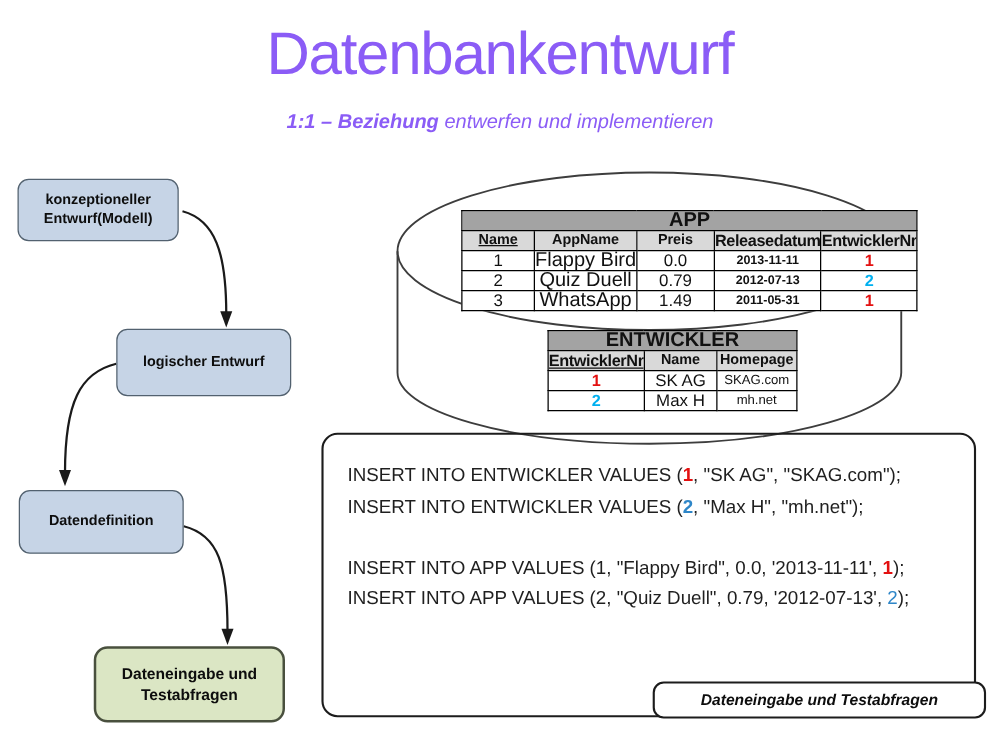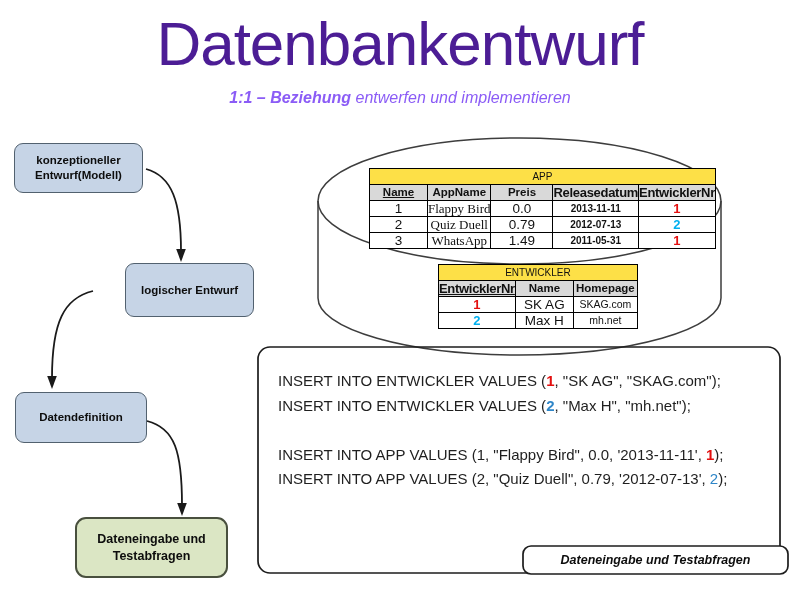--- a/index.html
+++ b/index.html
@@ -5,56 +5,56 @@
   html,body { margin:0; padding:0; background:#fff; }
   .stage {
     position:relative; width:800px; height:600px; background:#ffffff;
     font-family:"Liberation Sans", sans-serif; overflow:hidden; color:#111;
   }
   .layer { position:absolute; left:0; top:0; }
 
   
   .title {
     position:absolute; left:0; right:0; top:14px; text-align:center;
-    font-size:62px; line-height:60px; font-weight:400; color:#4c1d95; letter-spacing:-1px;
+    font-size:48px; line-height:60px; font-weight:400; color:#8b5cf6; letter-spacing:-1px;
   }
   .subtitle {
     position:absolute; left:0; right:0; top:88px; text-align:center;
     font-size:16px; line-height:20px; font-style:italic; color:#8b5cf6;
   }
   .subtitle .b { font-weight:bold; }
 
   
   .fc-box {
     position:absolute; display:flex; align-items:center; justify-content:center;
     text-align:center; font-weight:bold; font-size:11.5px; line-height:15px;
     white-space:pre-line; box-sizing:border-box;
     background:#c6d4e6; border:1.6px solid #52616f; border-radius:9px; color:#0d0d0d;
   }
   #fc-step-1 { left:14px;  top:143px; width:129px; height:50px; }
-  #fc-step-2 { left:93px;  top:263px; width:129px; height:54px;margin-left:32px; }
+  #fc-step-2 { left:93px;  top:263px; width:140px; height:54px; }
   #fc-step-3 { left:15px;  top:392px; width:132px; height:51px;text-align:center; }
   #fc-step-4 {
     left:75px; top:517px; width:153px; height:61px;
     background:#dbe6c4; border:2px solid #49503e; border-radius:11px;
     font-size:12.5px; line-height:17px;
   }
 
   
   table.dbtable { position:absolute; border-collapse:collapse; table-layout:fixed; background:#fff; }
   .dbtable th, .dbtable td {
     border:1.5px solid #000; padding:0; text-align:center; vertical-align:middle;
     height:15px; line-height:15px; white-space:nowrap; overflow:hidden;
   }
-  .dbtable .title-cell { background:#fde047; font-weight:normal; font-size:10px; }
+  .dbtable .title-cell { background:#a3a3a3; font-weight:bold; font-size:16px; }
   .dbtable .head-cell  { background:#d9d9d9; font-weight:bold; }
   .h-md { font-size:11.5px; }
   .h-sm { font-size:13px; letter-spacing:-0.3px; }
   .c-num  { font-size:13.5px; }
-  .c-name { font-size:13px;font-family:Liberation Serif, serif; }
+  .c-name { font-size:16px; }
   .c-date { font-size:10px; font-weight:bold; }
   .c-fk   { font-size:13px; font-weight:bold; }
   .c-big  { font-size:13.5px; }
   .c-site { font-size:10.5px; }
   #app-table { left:369px; top:168px; }
   #entwickler-table { left:438px; top:264px; }
 
   
   #sql-block { position:absolute; left:278px; top:369px; font-size:15px; color:#1f1f1f; }
   .sql-line { height:24.5px; line-height:24.5px; white-space:pre; }

